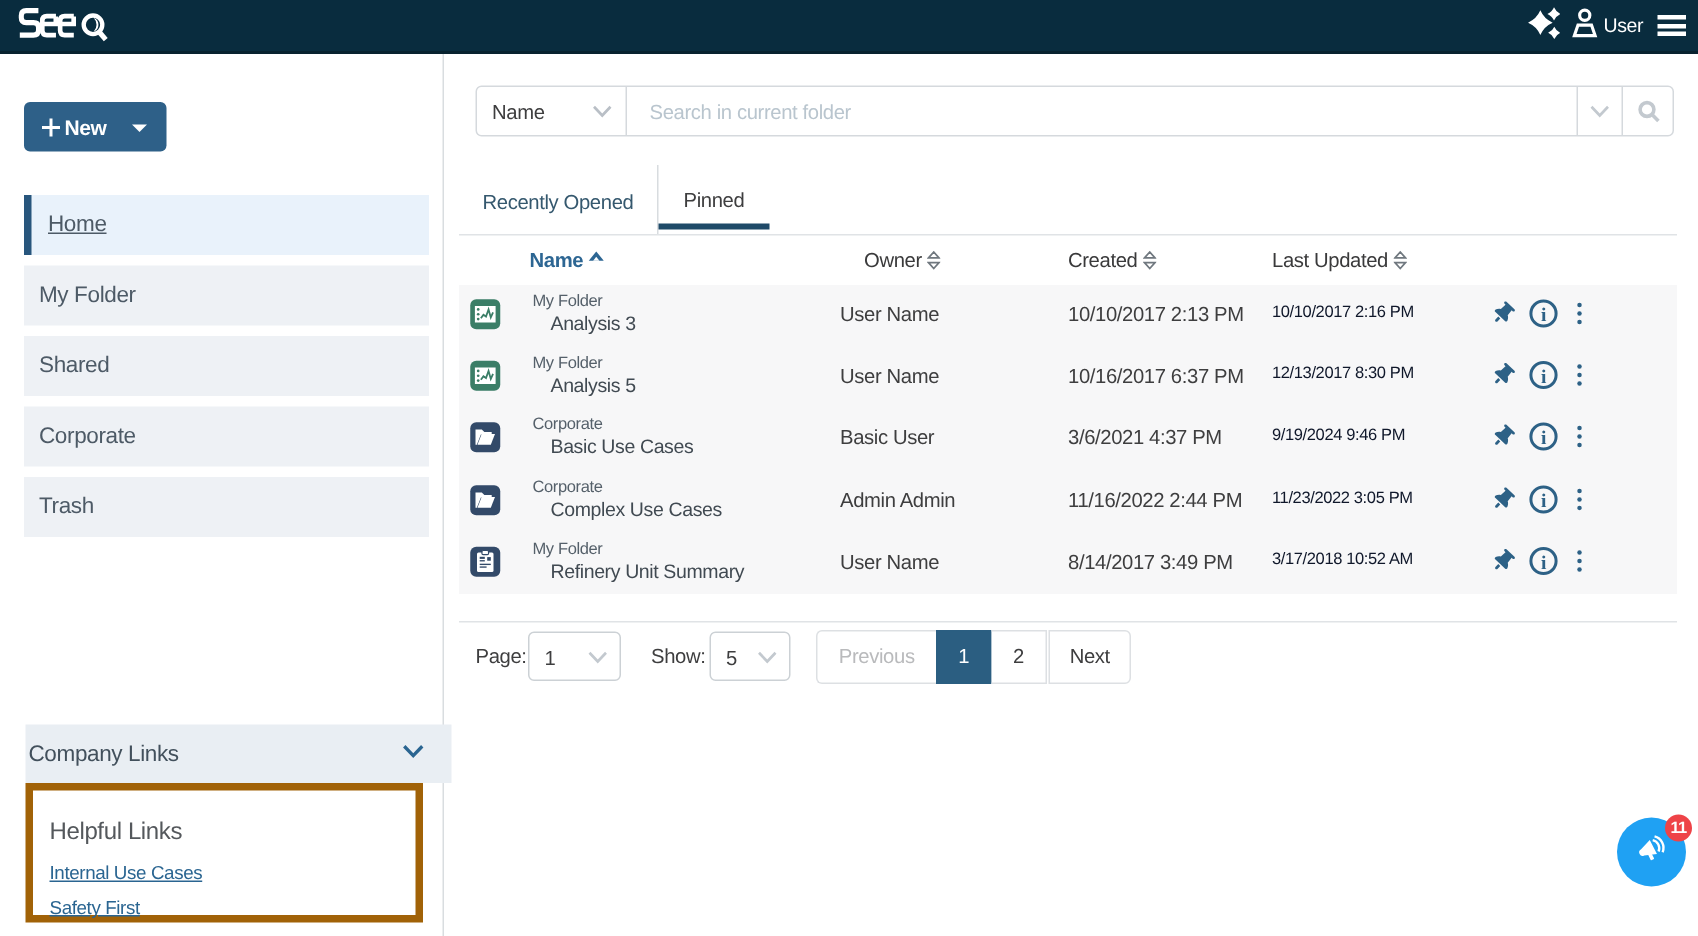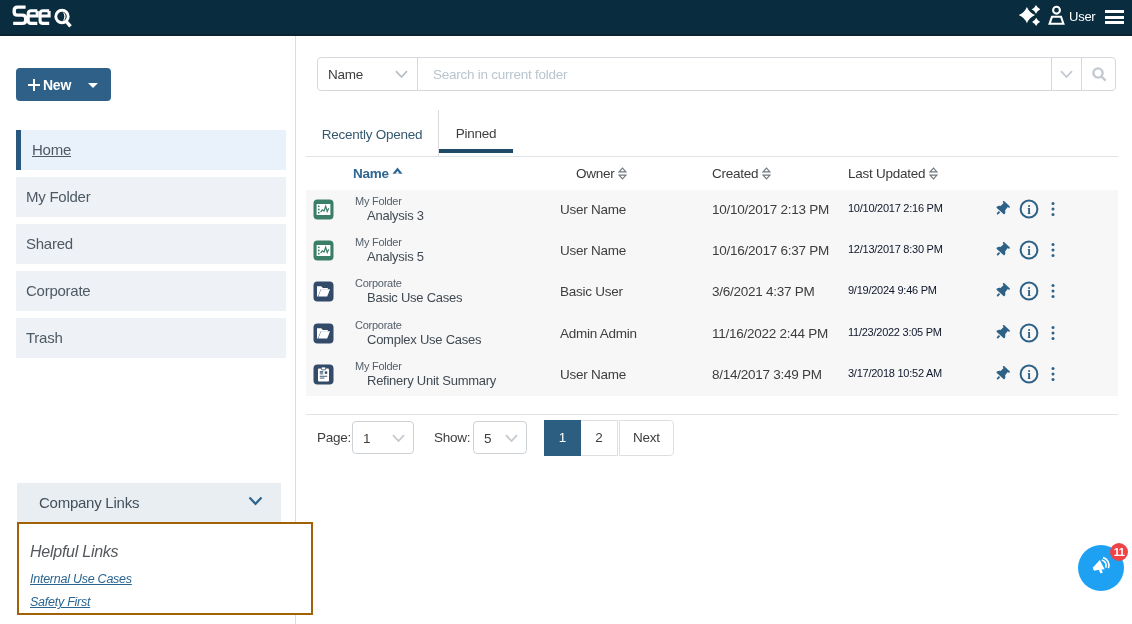--- a/index.html
+++ b/index.html
@@ -14,23 +14,23 @@
 .burger { position:absolute; left:1105px; top:10px; width:19px; }
 .burger div { height:3px; background:#fff; margin-bottom:2.5px; }
 
 
 .side-border { position:absolute; left:295px; top:36px; width:1px; height:588px; background:#d9dde0; }
 .newbtn { position:absolute; left:16px; top:68px; width:95px; height:33px; background:#2e6088; border-radius:4px; color:#fff; font-size:14px; font-weight:bold; }
 .newbtn .lbl { position:absolute; left:27px; top:9px; }
 .newbtn .caret { position:absolute; left:72px; top:15px; width:0; height:0; border-left:5px solid transparent; border-right:5px solid transparent; border-top:5px solid #fff; }
 .nav-item { position:absolute; left:16px; width:270px; height:40px; background:#eef1f5; color:#4d5a66; font-size:15px; line-height:40px; padding-left:10px; }
 .nav-item.sel { background:#e9f2fb; border-left:5px solid #28567d; padding-left:11px; }
-.clinks-hdr { position:absolute; left:17px; top:483px; width:264px; height:39px; background:#e9eef3; font-size:15px; color:#42505c; line-height:39px; padding-left:22px; }
+.clinks-hdr { position:absolute; left:17px; top:483px; width:284px; height:39px; background:#e9eef3; font-size:15px; color:#42505c; line-height:39px; padding-left:2px; }
 .clinks-hdr svg { position:absolute; right:18px; top:13px; }
-.clinks-box { position:absolute; left:17px; top:522px; width:296px; height:93px; background:#fff; border:2px solid #a16207;font-style:italic; }
+.clinks-box { position:absolute; left:17px; top:522px; width:265px; height:93px; background:#fff; border:5px solid #a16207; }
 .clinks-box h3 { position:absolute; left:11px; top:19px; font-size:16px; color:#54585c; font-weight:normal; }
 .clinks-box a { position:absolute; left:11px; font-size:12.5px; color:#2a6591; text-decoration:underline; }
 
 
 .searchbar { position:absolute; left:317px; top:57px; width:799px; height:34px; border:1px solid #d5d9dd; border-radius:4px; background:#fff; }
 .sb-name { position:absolute; left:0; top:0; width:100px; height:32px; border-right:1px solid #d5d9dd; }
 .sb-name .txt { position:absolute; left:10px; top:9px; font-size:13.5px; color:#3e3e3f; }
 .sb-name svg { position:absolute; right:9px; top:12px; }
 .sb-ph { position:absolute; left:115px; top:9px; font-size:13.5px; color:#b9c5ce; }
 .sb-dd { position:absolute; right:34px; top:0; width:30px; height:32px; border-left:1px solid #d5d9dd; }
@@ -306,20 +306,21 @@
     </svg>
 </div>
 <div class="pg-lbl" style="left:434px;">Show:</div>
 <div class="pg-sel" style="left:473px; width:54px;">
     <span class="v">5</span>
   <svg width="13" height="9" viewBox="0 0 13 9">
       <path d="M1 1.2 L6.5 7 L12 1.2" stroke="#c3c9cf" stroke-width="1.8" fill="none"></path>
     </svg>
 </div>
 <div class="pgr">
+  <div class="pb prev">Previous</div>
   <div class="pb act">1</div>
   <div class="pb p2">2</div>
   <div class="pb next">Next</div>
 </div>
 
 <div class="fab">
   <svg style="position:absolute; left:14px; top:10px;" width="22" height="22" viewBox="0 0 22 22">
     <g transform="rotate(-27 9 10.5)">
       <path fill="#fff" d="M2.5 8 A2.3 2.3 0 0 0 2.5 12.6 L10.5 15.6 L10.5 5 Z"></path>
       <rect fill="#fff" x="5" y="12.8" width="2.5" height="4.8" rx="0.6"></rect>

